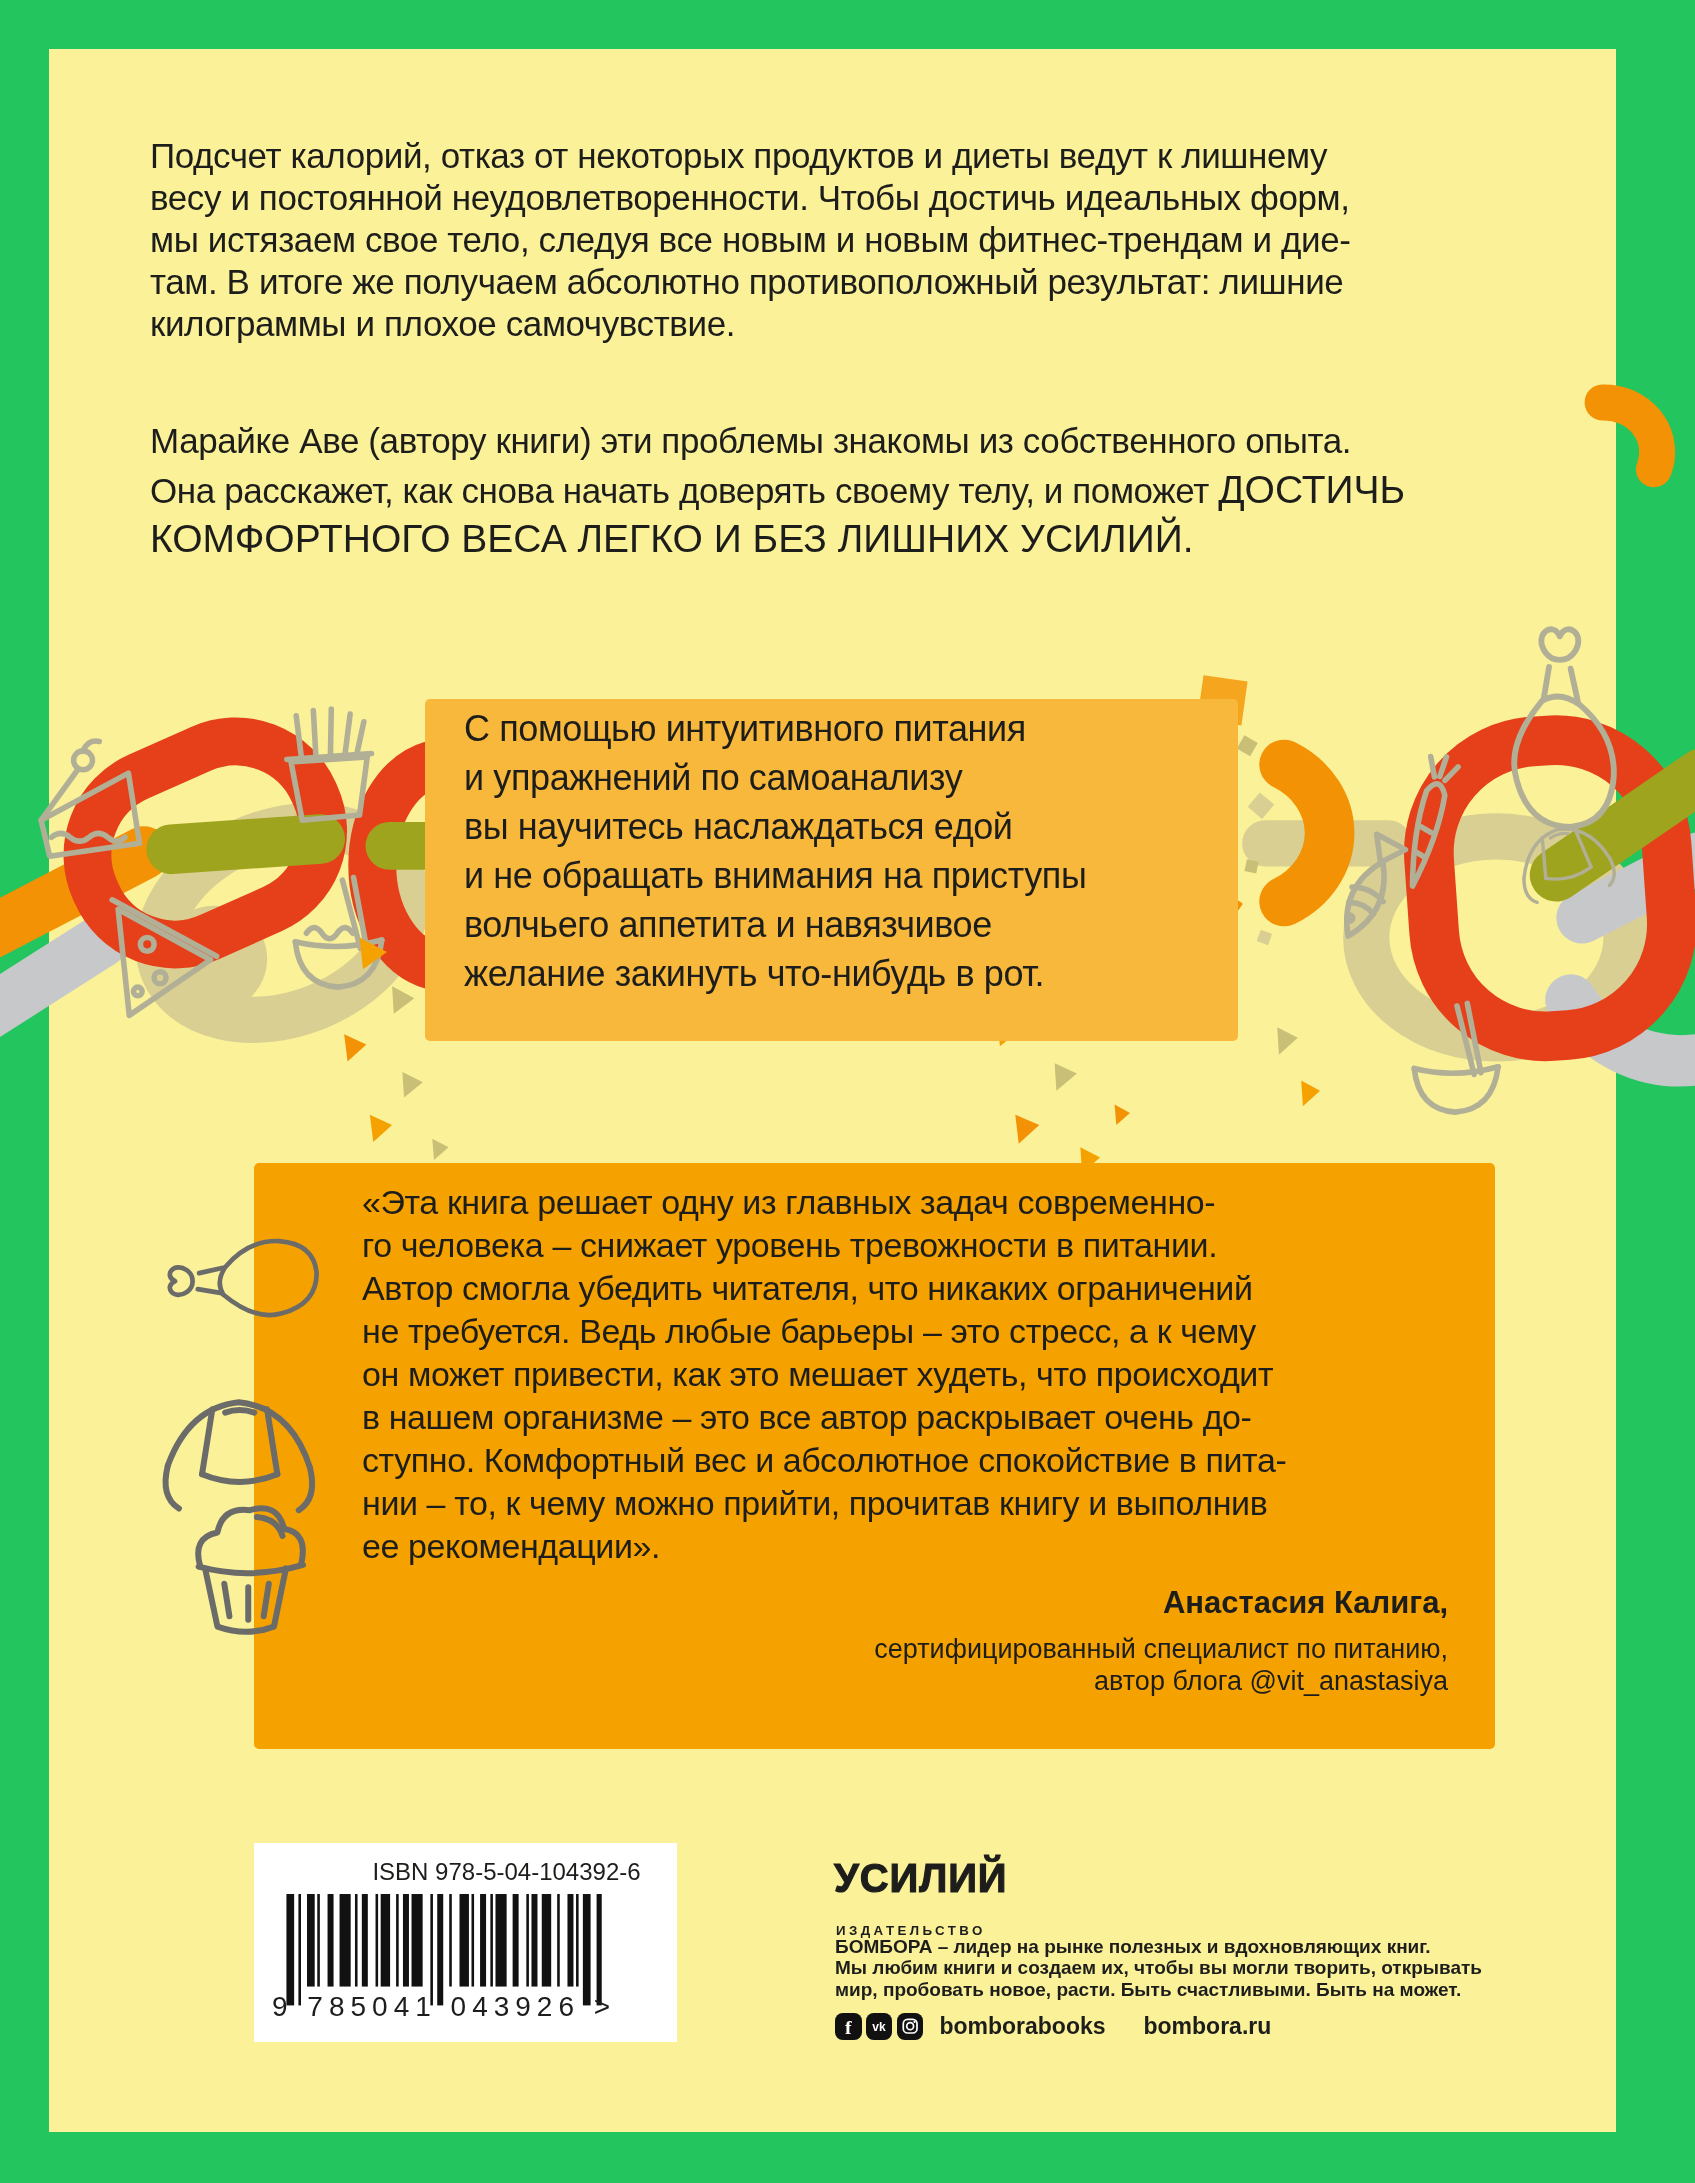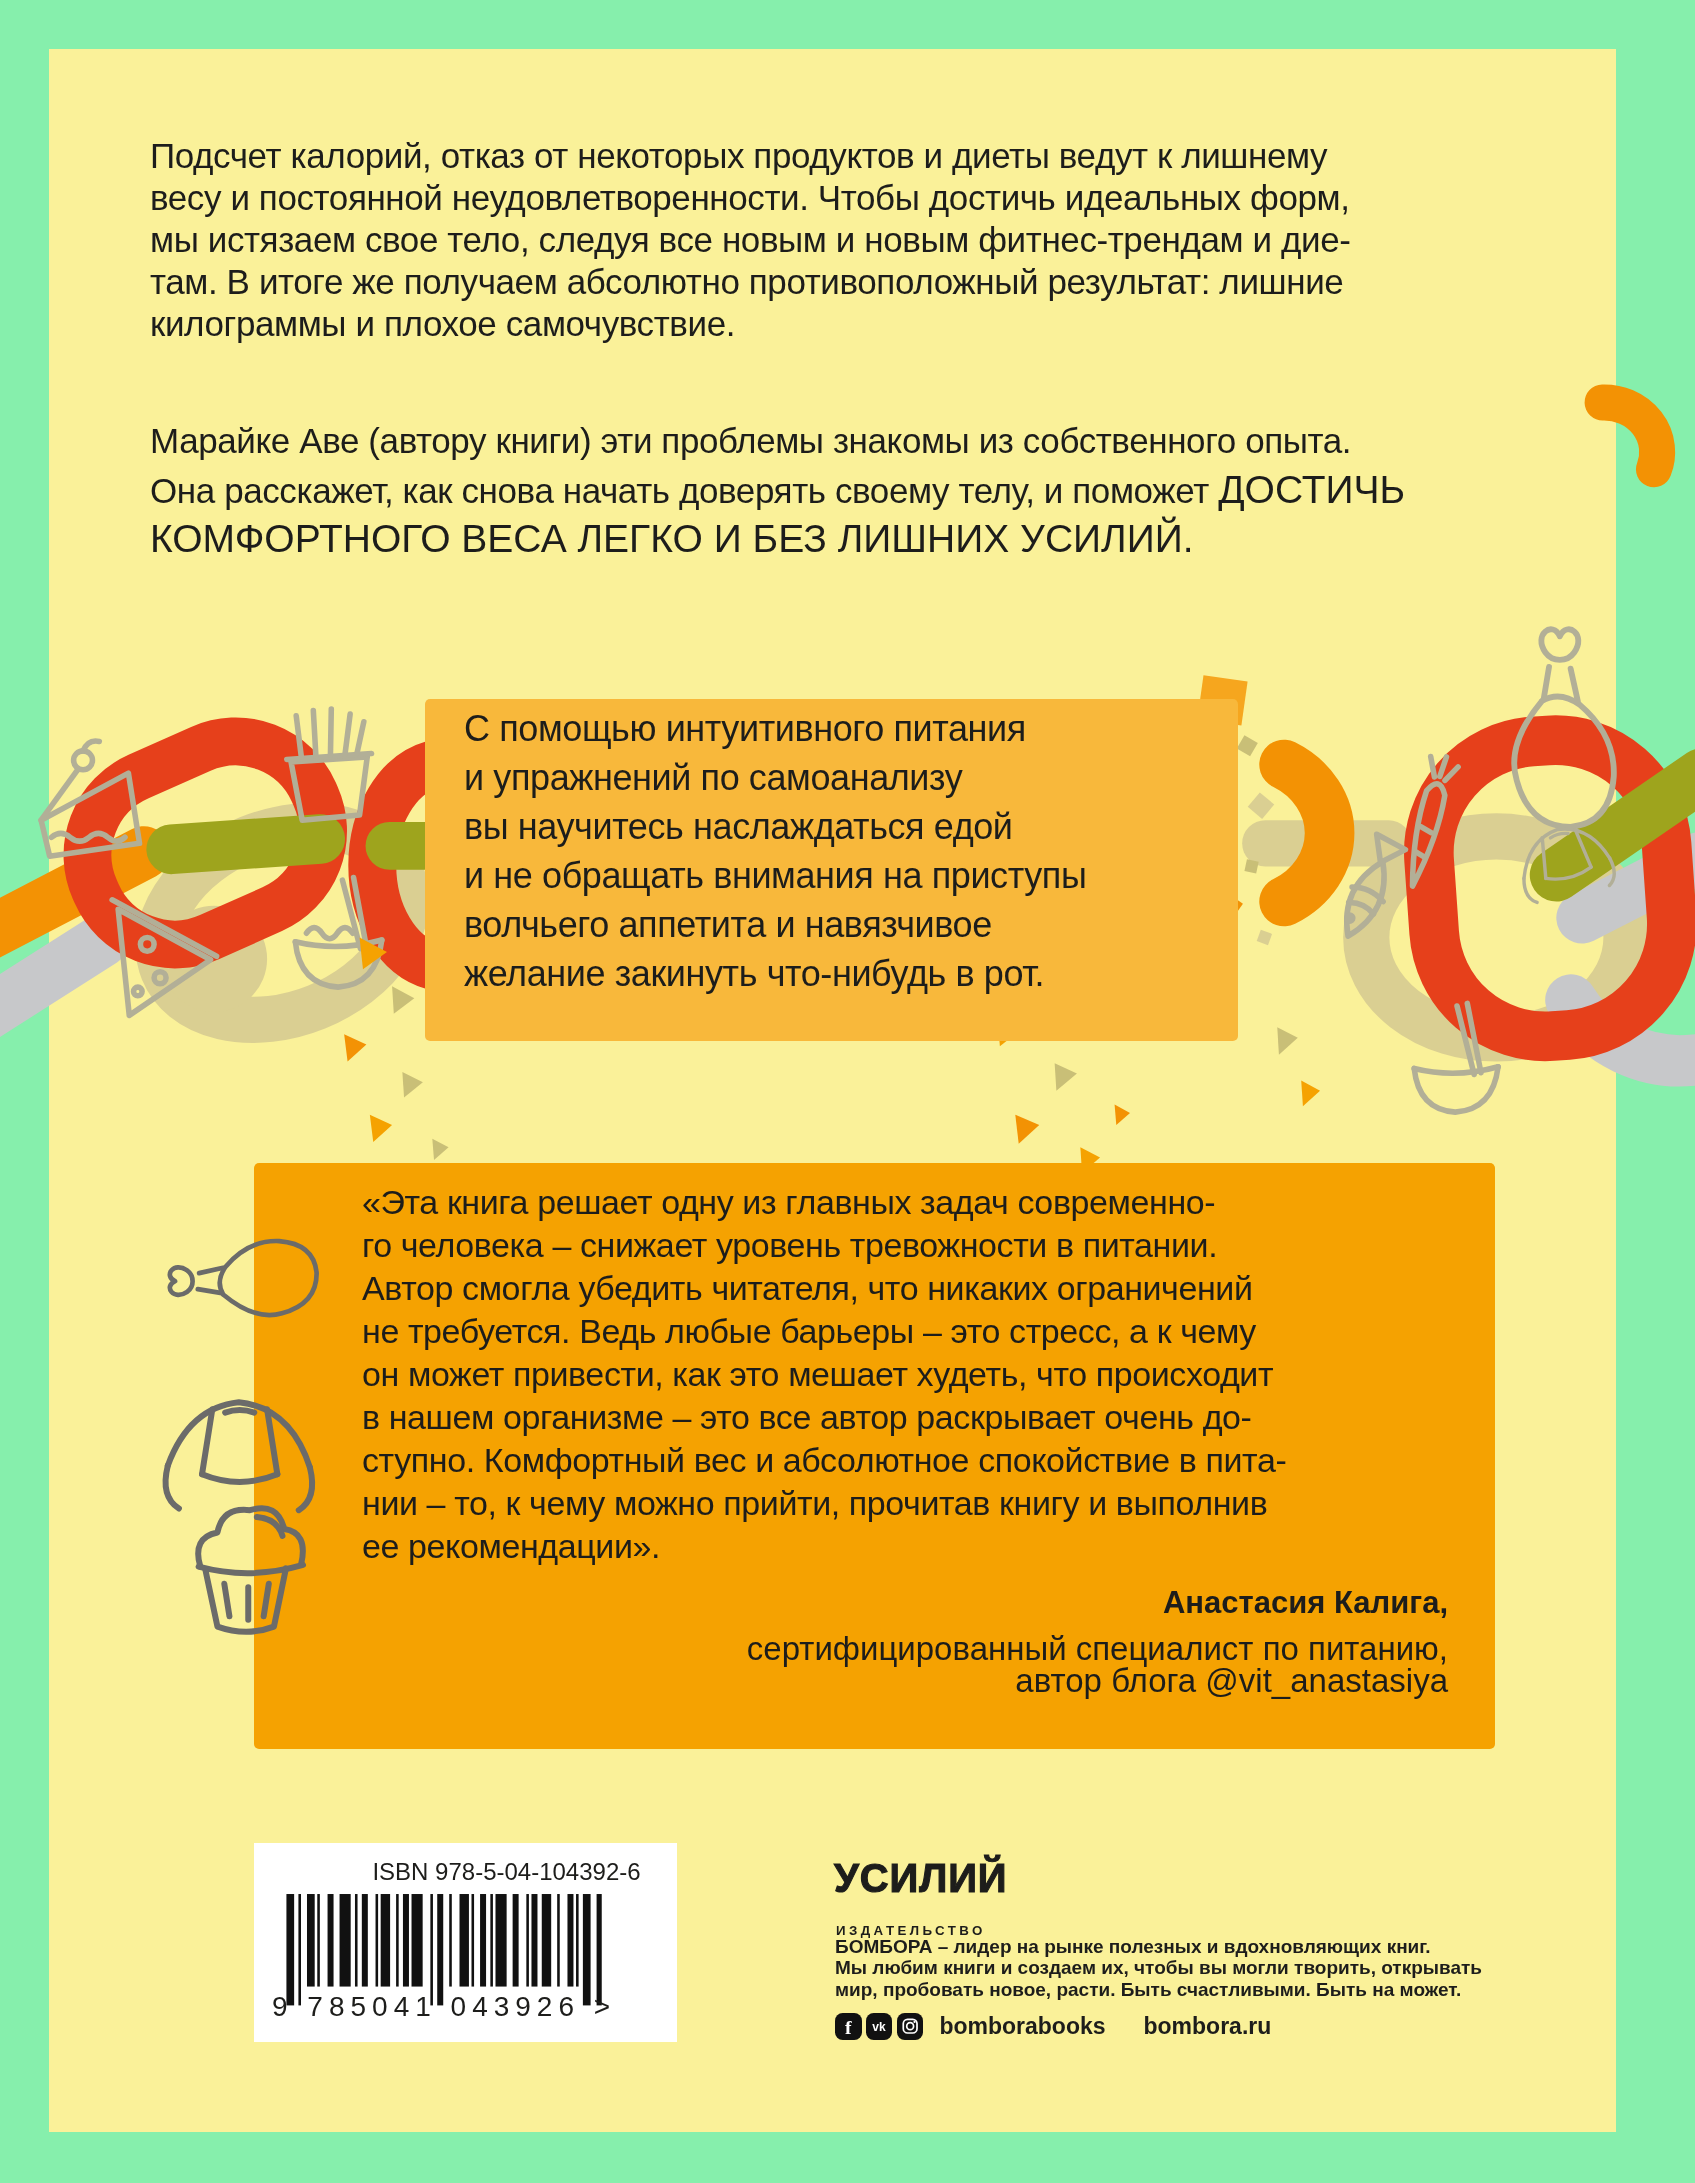--- a/index.html
+++ b/index.html
@@ -1,34 +1,34 @@
 <!DOCTYPE html>
 <html style="font-size:13.7px"><head>
 <meta charset="utf-8">
 <style>
   html,body{margin:0;padding:0;background:#ffffff;}
-  .cover{position:relative;width:1695px;height:2184px;background:#86efac;overflow:hidden;
+  .cover{position:relative;width:1695px;height:2184px;background:#22c55e;overflow:hidden;
          font-family:"Liberation Sans","DejaVu Sans",sans-serif;color:#1d1d1b;}
   .abs{position:absolute;}
   .paper{left:49px;top:49px;width:1567px;height:2083px;background:#FAF199;z-index:0;}
   .art{left:0;top:0;z-index:1;pointer-events:none;}
   .p1{left:150px;top:135px;width:1438px;font-size:35px;line-height:42px;
       white-space:pre-line;z-index:3;letter-spacing:-0.4px;}
   .p2{left:150px;top:416px;width:1455px;font-size:35px;z-index:3;letter-spacing:-0.4px;}
   .p2 .ln{line-height:49px;height:49px;}
   .p2 .caps{font-size:39px;line-height:49px;letter-spacing:0;}
   .box1{left:425px;top:699px;width:813px;height:342px;background:#F8B83B;border-radius:5.1px;z-index:2;}
   .box1-text{left:464px;top:704px;width:753px;font-size:36px;line-height:49px;
              white-space:pre-line;z-index:3;letter-spacing:-0.4px;}
   .box2{left:254px;top:1163px;width:1241px;height:586px;background:#F5A201;border-radius:5.1px;z-index:2;}
   .quote{left:362px;top:1181px;width:1096px;font-size:34px;line-height:43px;
          white-space:pre-line;z-index:3;letter-spacing:-0.4px;}
   .q-author{left:362px;top:1585px;width:1086px;text-align:right;font-size:31px;
             font-weight:700;z-index:3;}
-  .q-cred{left:362px;top:1633px;width:1086px;text-align:right;font-size:33px;
+  .q-cred{left:362px;top:1633px;width:1086px;text-align:right;font-size:27px;
           line-height:32px;white-space:pre-line;z-index:3;}
   .left-icons{z-index:4;pointer-events:none;}
   .bc-box{left:254px;top:1843px;width:423px;height:199px;background:#ffffff;z-index:2;}
   .bc-isbn{left:254px;top:1858px;width:505px;text-align:center;font-size:24px;z-index:3;}
   .bc-digits{left:272px;top:1991px;width:428px;font-size:28px;letter-spacing:6px;z-index:4;
              font-family:"Liberation Sans","DejaVu Sans",sans-serif;}
   .pub-logo{left:834px;top:1856px;font-size:40px;font-weight:700;letter-spacing:0.9px;
             -webkit-text-stroke:1.1px #1d1d1b;z-index:3;}
   .pub-sub{left:836px;top:1923px;font-size:13.3px;font-weight:700;letter-spacing:3.4px;z-index:3;}
   .pub-desc{left:835px;top:1936px;width:651px;font-size:19px;line-height:21.4px;font-weight:700;

